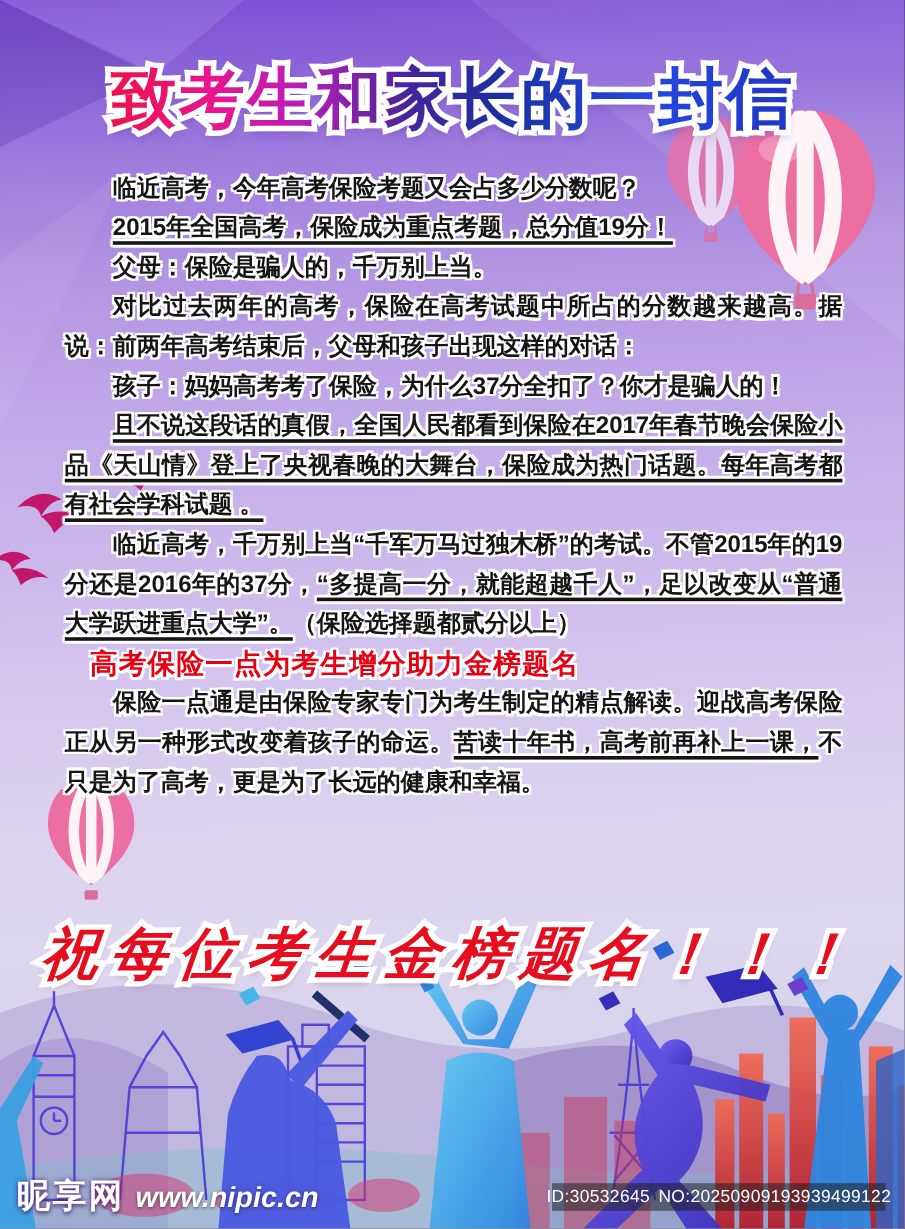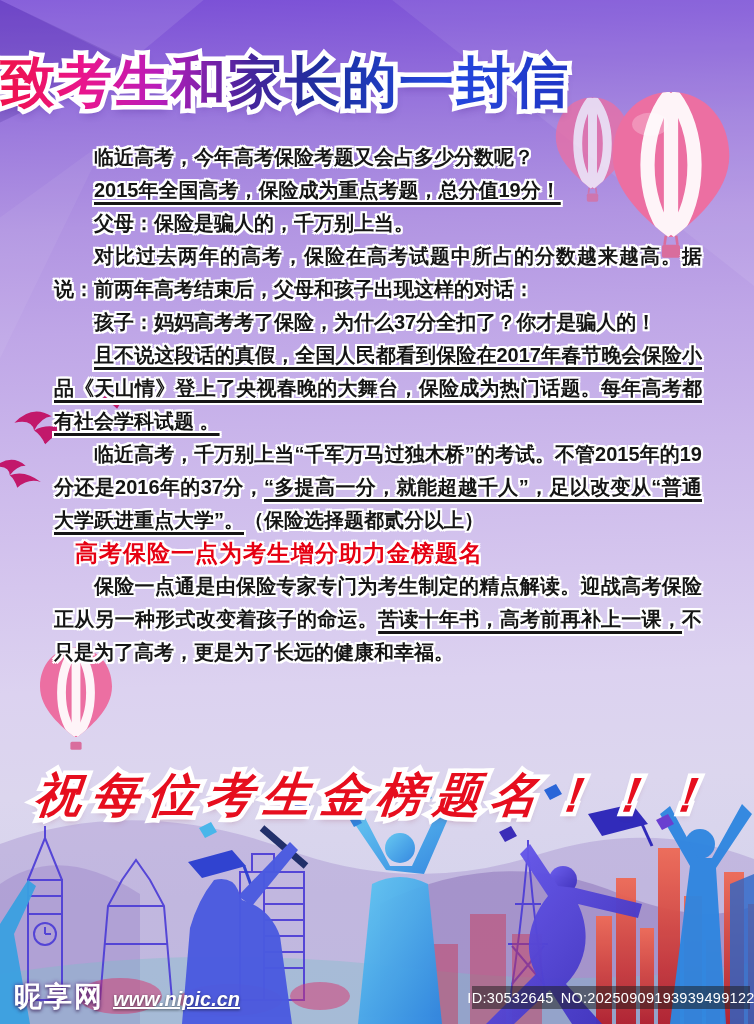--- a/index.html
+++ b/index.html
@@ -16,21 +16,21 @@
   .facet{position:absolute;z-index:1;}
   .facet-1{left:0;top:0;width:754px;height:300px;background:rgba(255,255,255,0.10);
     clip-path:polygon(0 0,27% 0,17% 21%);}
   .facet-2{left:0;top:0;width:754px;height:360px;background:rgba(70,35,150,0.22);
     clip-path:polygon(0 0,17% 17%,0 34%);}
   .facet-3{left:0;top:0;width:754px;height:520px;background:rgba(255,255,255,0.08);
     clip-path:polygon(100% 0,100% 55%,52% 0);}
   .facet-4{left:0;top:0;width:754px;height:640px;background:rgba(255,255,255,0.06);
     clip-path:polygon(0 34%,14% 22%,0 56%);}
   
-  .title{position:absolute;top:46px;left:0;right:0;z-index:6;
+  .title{position:absolute;top:46px;left:0;right:0;text-align:center;z-index:6;
     font-size:55px;font-weight:bold;letter-spacing:2px;white-space:nowrap;}
   .title .stroke{position:absolute;left:0;right:0;top:0;color:#fff;
     -webkit-text-stroke:9px #ffffff;text-shadow:0 5px 9px rgba(70,30,140,0.45);}
   .title .fill{position:relative;
     background:linear-gradient(92deg,#ee1250 2%,#e9158e 15%,#b81dbb 28%,#45259b 44%,#1b2f9f 57%,#2448e0 78%,#2038c8 96%);
     -webkit-background-clip:text;background-clip:text;color:transparent;}
   
   .content{position:absolute;top:141px;left:54px;width:648px;z-index:5;
     font-size:20px;line-height:33px;font-weight:bold;color:#151515;text-align:justify;
     text-shadow:-2px -2px 0 #fff,2px -2px 0 #fff,-2px 2px 0 #fff,2px 2px 0 #fff,
@@ -47,23 +47,23 @@
   .blessing .fill{position:relative;color:#e60e1e;}
   
   .balloon{position:absolute;z-index:3;}
   .bird{position:absolute;z-index:3;}
   .bottom-art{position:absolute;left:0;bottom:0;width:754px;height:240px;z-index:2;}
   
   .watermark{position:absolute;left:14px;top:978px;z-index:8;color:#fff;
     display:flex;align-items:baseline;gap:9px;}
   .site-name{font-size:28px;font-weight:900;letter-spacing:2px;
     text-shadow:0 0 4px rgba(90,30,130,0.9),0 2px 3px rgba(0,0,0,0.35);}
-  .site-url{font-size:20px;font-weight:bold;font-style:italic;
-    text-shadow:0 1px 3px rgba(0,0,0,0.55);text-decoration:underline;}
-  .footer-bar{position:absolute;left:472px;top:986px;width:278px;height:23px;z-index:8;
+  .site-url{font-size:24px;font-weight:bold;font-style:italic;
+    text-shadow:0 1px 3px rgba(0,0,0,0.55);}
+  .footer-bar{position:absolute;left:460px;top:986px;width:278px;height:23px;z-index:8;
     background:rgba(28,28,28,0.52);display:flex;align-items:center;justify-content:center;
     gap:7px;color:#fff;font-size:14.5px;letter-spacing:0.3px;white-space:nowrap;}
 </style>
 </head>
 <body>
 
 <div class="canvas">
 
   <div class="facet facet-1"></div>
   <div class="facet facet-2"></div>

